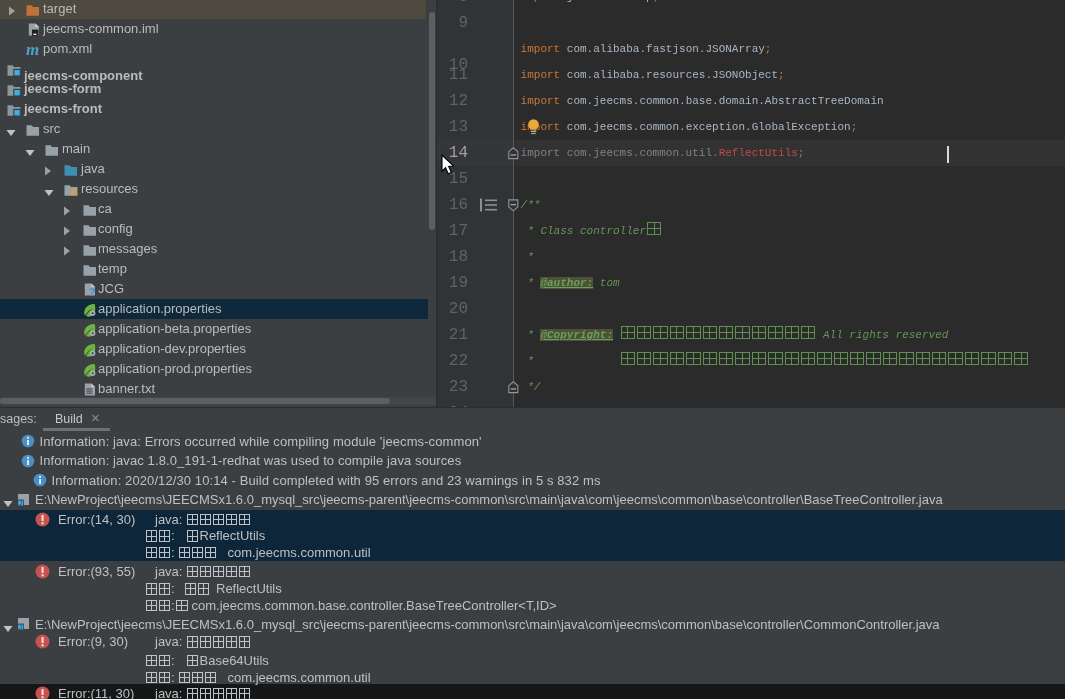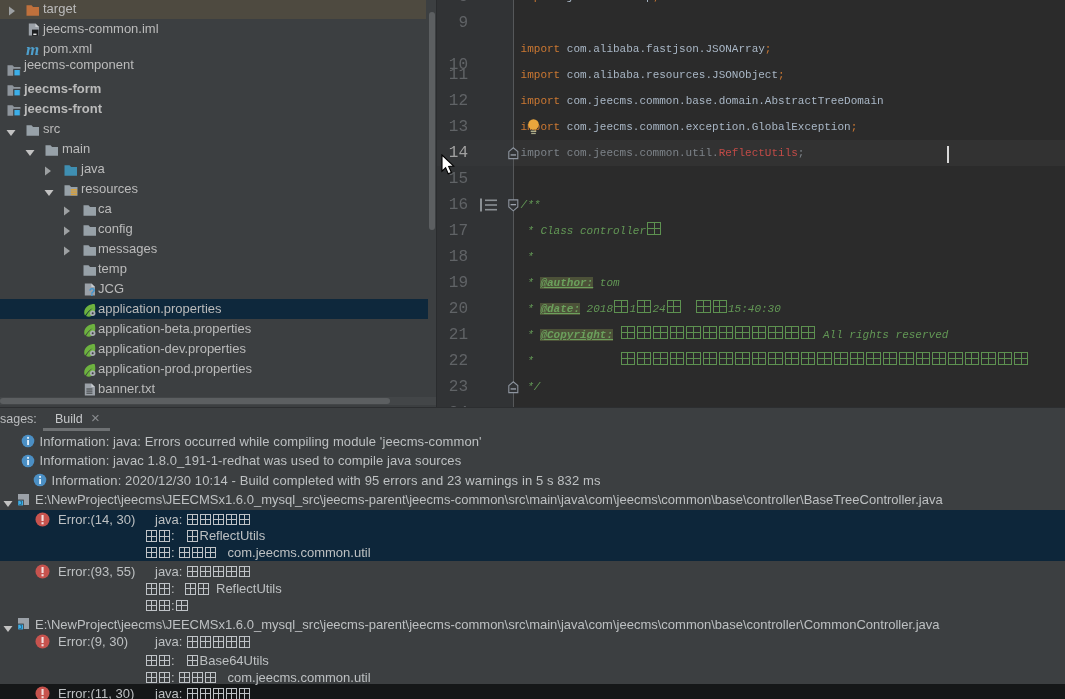--- a/index.html
+++ b/index.html
@@ -37,21 +37,21 @@
 <div style="position:absolute;left:43px;top:20.5px;white-space:pre">jeecms-common.iml</div>
 <div style="position:absolute;left:26px;top:42.5px;width:14px;height:14px"><svg width="16" height="14" viewBox="0 0 16 14" style="">
         <text x="0" y="12" font-family="Liberation Serif" font-size="17" font-weight="bold" font-style="italic" fill="#4e9fcc">m</text>
       </svg></div>
 <div style="position:absolute;left:43px;top:40.5px;white-space:pre">pom.xml</div>
 <div style="position:absolute;left:7px;top:62.5px;width:14px;height:14px"><svg width="14" height="13" viewBox="0 0 14 13" style="">
         <path d="M0.5 2.2 h5 l1.6 1.9 h6.4 v8.6 h-13 z" fill="#8e959c"></path>
         <rect x="6.2" y="5.8" width="7.6" height="7.4" fill="#3c3f41"></rect>
         <rect x="7.4" y="7" width="5.4" height="5.4" fill="#3caee8"></rect>
       </svg></div>
-<div style="position:absolute;left:24px;top:57px;font-weight:normal;white-space:pre">jeecms-component</div>
+<div style="position:absolute;left:24px;top:68px;font-weight:bold;white-space:pre">jeecms-component</div>
 <div style="position:absolute;left:7px;top:82.5px;width:14px;height:14px"><svg width="14" height="13" viewBox="0 0 14 13" style="">
         <path d="M0.5 2.2 h5 l1.6 1.9 h6.4 v8.6 h-13 z" fill="#8e959c"></path>
         <rect x="6.2" y="5.8" width="7.6" height="7.4" fill="#3c3f41"></rect>
         <rect x="7.4" y="7" width="5.4" height="5.4" fill="#3caee8"></rect>
       </svg></div>
 <div style="position:absolute;left:24px;top:80.5px;font-weight:bold;white-space:pre">jeecms-form</div>
 <div style="position:absolute;left:7px;top:102.5px;width:14px;height:14px"><svg width="14" height="13" viewBox="0 0 14 13" style="">
         <path d="M0.5 2.2 h5 l1.6 1.9 h6.4 v8.6 h-13 z" fill="#8e959c"></path>
         <rect x="6.2" y="5.8" width="7.6" height="7.4" fill="#3c3f41"></rect>
         <rect x="7.4" y="7" width="5.4" height="5.4" fill="#3caee8"></rect>
@@ -182,21 +182,20 @@
 <div class="cl" style="top:-16px"><span class="kw">import</span> <span class="pl">java.util.Map</span><span class="kw">;</span></div>
 <div class="cl" style="top:36px"><span class="kw">import</span> <span class="pl">com.alibaba.fastjson.JSONArray</span><span class="kw">;</span></div>
 <div class="cl" style="top:62px"><span class="kw">import</span> <span class="pl">com.alibaba.resources.JSONObject</span><span class="kw">;</span></div>
 <div class="cl" style="top:88px"><span class="kw">import</span> <span class="pl">com.jeecms.common.base.domain.AbstractTreeDomain</span></div>
 <div class="cl" style="top:114px"><span class="kw">import</span> <span class="pl">com.jeecms.common.exception.GlobalException</span><span class="kw">;</span></div>
 <div class="cl" style="top:140px"><span class="gr">import com.jeecms.common.util.</span><span class="er">ReflectUtils</span><span class="gr">;</span></div>
 <div class="cl" style="top:192px"><span class="cm">/**</span></div>
 <div class="cl" style="top:218px"><span class="cm"> * Class controller<i class="ce"></i></span></div>
 <div class="cl" style="top:244px"><span class="cm"> *</span></div>
 <div class="cl" style="top:270px"><span class="cm"> * <span class="tag">@author:</span> tom</span></div>
-<div class="cl" style="top:296px"><span class="cm"> * <span class="tag">@date:</span> 2018<i class="ce"></i>1<i class="ce"></i>24<i class="ce"></i>  <i class="ce"></i><i class="ce"></i>15:40:30</span></div>
 <div class="cl" style="top:322px"><span class="cm"> * <span class="tag">@Copyright:</span> <i class="ce"></i><i class="ce"></i><i class="ce"></i><i class="ce"></i><i class="ce"></i><i class="ce"></i><i class="ce"></i><i class="ce"></i><i class="ce"></i><i class="ce"></i><i class="ce"></i><i class="ce"></i> All rights reserved</span></div>
 <div class="cl" style="top:348px"><span class="cm"> *             <i class="ce"></i><i class="ce"></i><i class="ce"></i><i class="ce"></i><i class="ce"></i><i class="ce"></i><i class="ce"></i><i class="ce"></i><i class="ce"></i><i class="ce"></i><i class="ce"></i><i class="ce"></i><i class="ce"></i><i class="ce"></i><i class="ce"></i><i class="ce"></i><i class="ce"></i><i class="ce"></i><i class="ce"></i><i class="ce"></i><i class="ce"></i><i class="ce"></i><i class="ce"></i><i class="ce"></i><i class="ce"></i></span></div>
 <div class="cl" style="top:374px"><span class="cm"> */</span></div>
 <svg width="11" height="13" style="position:absolute;left:71.2px;top:146.5px">
       <path d="M0.8 4.6 L5.3 0.8 L9.8 4.6 V11.6 H0.8 Z" fill="#303234" stroke="#8d949e" stroke-width="1.1"></path>
       <rect x="2.6" y="7.3" width="5.4" height="1.3" fill="#9ba2ad"></rect>
     </svg>
 <svg width="11" height="13" style="position:absolute;left:71.2px;top:198.5px">
       <path d="M0.8 0.9 H9.8 V8 L5.3 11.8 L0.8 8 Z" fill="#303234" stroke="#8d949e" stroke-width="1.1"></path>
       <rect x="2.6" y="5.0" width="5.4" height="1.3" fill="#9ba2ad"></rect>
@@ -256,21 +255,21 @@
             <rect x="6.5" y="10.2" width="2.1" height="2.1" fill="#f0dede"></rect>
           </svg></span><span style="position:absolute;left:58px;top:2px;">Error:(14, 30)</span><span style="position:absolute;left:155px;top:2px;">java: <i class="cm2"></i><i class="cm2"></i><i class="cm2"></i><i class="cm2"></i><i class="cm2"></i></span></div>
 <div style="position:absolute;left:0;top:526.3px;width:1065px;height:19px;white-space:pre"><span style="position:absolute;left:145px;top:2px;"><i class="cm2"></i><i class="cm2"></i>:</span><span style="position:absolute;left:186px;top:2px;"><i class="cm2"></i></span><span style="position:absolute;left:199.5px;top:2px;">ReflectUtils</span></div>
 <div style="position:absolute;left:0;top:542.5px;width:1065px;height:19px;white-space:pre"><span style="position:absolute;left:145px;top:2px;"><i class="cm2"></i><i class="cm2"></i>:</span><span style="position:absolute;left:178px;top:2px;"><i class="cm2"></i><i class="cm2"></i><i class="cm2"></i></span><span style="position:absolute;left:227.5px;top:2px;">com.jeecms.common.util</span></div>
 <div style="position:absolute;left:0;top:561.8px;width:1065px;height:19px;white-space:pre"><span style="position:absolute;left:35px;top:2px"><svg width="15" height="15" viewBox="0 0 15 15" style="">
             <circle cx="7.5" cy="7.5" r="7" fill="#c7534e"></circle>
             <rect x="6.5" y="3" width="2.1" height="6" fill="#f0dede"></rect>
             <rect x="6.5" y="10.2" width="2.1" height="2.1" fill="#f0dede"></rect>
           </svg></span><span style="position:absolute;left:58px;top:2px;">Error:(93, 55)</span><span style="position:absolute;left:155px;top:2px;">java: <i class="cm2"></i><i class="cm2"></i><i class="cm2"></i><i class="cm2"></i><i class="cm2"></i></span></div>
 <div style="position:absolute;left:0;top:579.1px;width:1065px;height:19px;white-space:pre"><span style="position:absolute;left:145px;top:2px;"><i class="cm2"></i><i class="cm2"></i>:</span><span style="position:absolute;left:184px;top:2px;"><i class="cm2"></i><i class="cm2"></i></span><span style="position:absolute;left:216px;top:2px;">ReflectUtils</span></div>
-<div style="position:absolute;left:0;top:595.9px;width:1065px;height:19px;white-space:pre"><span style="position:absolute;left:145px;top:2px;"><i class="cm2"></i><i class="cm2"></i>:</span><span style="position:absolute;left:175.5px;top:2px;"><i class="cm2"></i></span></div>
+<div style="position:absolute;left:0;top:595.9px;width:1065px;height:19px;white-space:pre"><span style="position:absolute;left:145px;top:2px;"><i class="cm2"></i><i class="cm2"></i>:</span><span style="position:absolute;left:175.5px;top:2px;"><i class="cm2"></i></span><span style="position:absolute;left:191.5px;top:2px;">com.jeecms.common.base.controller.BaseTreeController&lt;T,ID&gt;</span></div>
 <div style="position:absolute;left:0;top:614.9px;width:1065px;height:19px;white-space:pre"><span style="position:absolute;left:3px;top:6px"><svg width="10" height="8" viewBox="0 0 10 8" style="">
             <path d="M0.5 1 h9 l-4.5 6 z" fill="#c2c2c2"></path>
           </svg></span><span style="position:absolute;left:17px;top:2.5px"><svg width="14" height="14" viewBox="0 0 14 14" style="">
             <rect x="1" y="1" width="11" height="11" fill="#9ba1a8"></rect>
             <rect x="0.2" y="6.6" width="6.6" height="6.6" fill="#3c3f41"></rect>
             <rect x="1.2" y="7.6" width="4.8" height="4.8" fill="#3caee8"></rect>
             <text x="2.2" y="11.8" font-family="Liberation Sans" font-size="5.5" fill="#0b3a52">J</text>
           </svg></span><span style="position:absolute;left:35px;top:2px;">E:\NewProject\jeecms\JEECMSx1.6.0_mysql_src\jeecms-parent\jeecms-common\src\main\java\com\jeecms\common\base\controller\CommonController.java</span></div>
 <div style="position:absolute;left:0;top:632.0px;width:1065px;height:19px;white-space:pre"><span style="position:absolute;left:35px;top:2px"><svg width="15" height="15" viewBox="0 0 15 15" style="">
             <circle cx="7.5" cy="7.5" r="7" fill="#c7534e"></circle>

